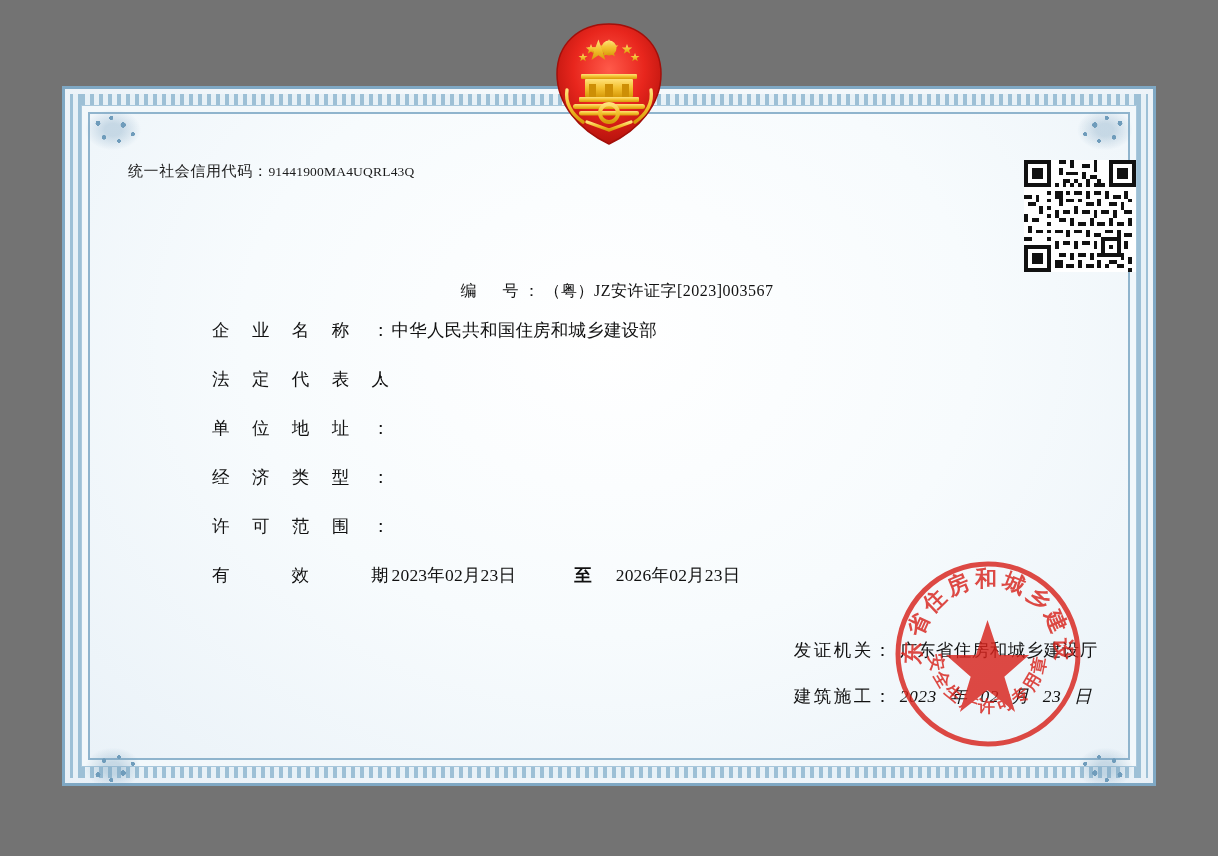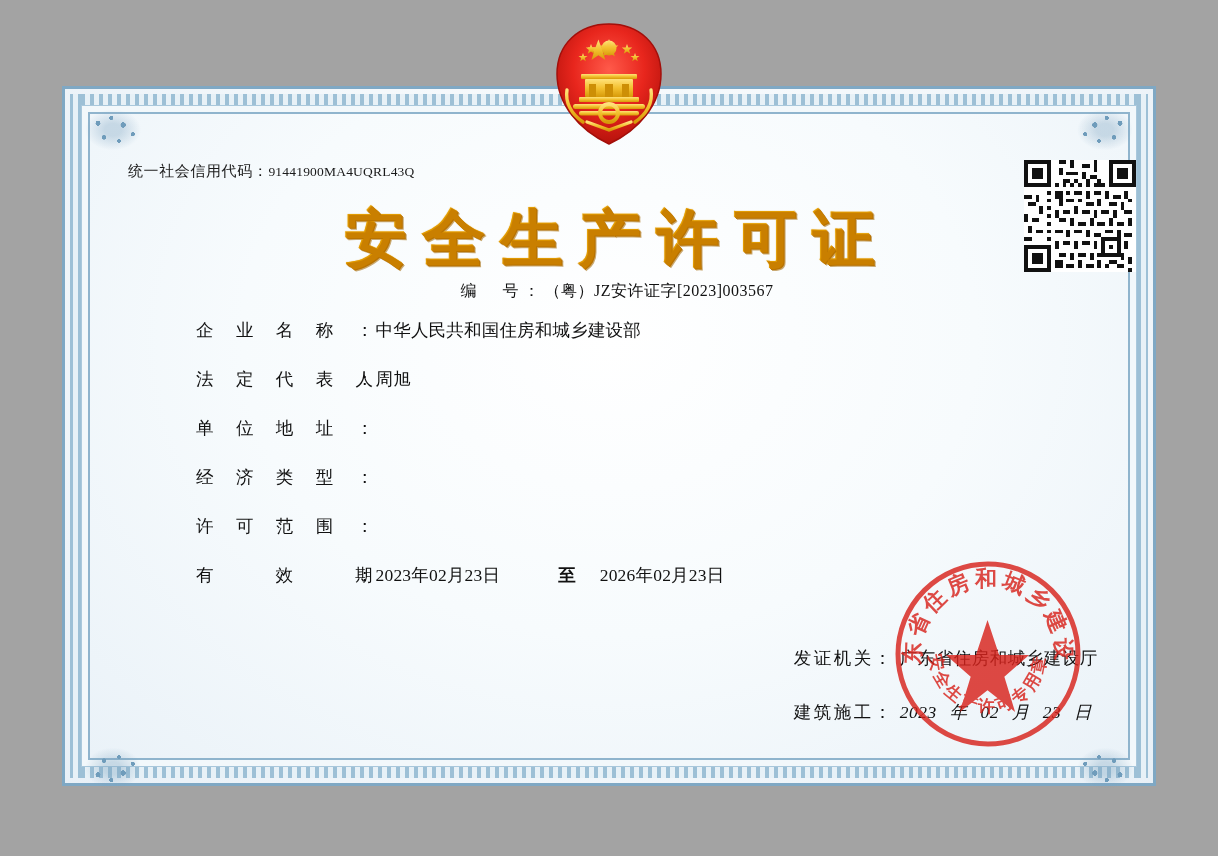--- a/index.html
+++ b/index.html
@@ -14,21 +14,21 @@
     overflow: hidden;
     position: relative;
   }
 
   
   #certificate {
     position: absolute;
     left: 0; top: 0;
     width: 1218px;
     height: 856px;
-    background: #a3a3a3;
+    background: #737373;
   }
 
   .page-bg {
     position: absolute;
     left: 62px; top: 86px;
     width: 1094px;
     height: 700px;
     background:
       radial-gradient(ellipse at 50% 40%, #ffffff 0%, #f4f8fb 55%, #e8f0f7 100%);
     box-sizing: border-box;
@@ -170,20 +170,21 @@
     align-items: baseline;
     height: 49px;
     font-size: 17.5px;
     color: #111;
   }
   .field-label {
     width: 160px;
     flex: 0 0 160px;
     letter-spacing: 9px;
     white-space: nowrap;
+    margin-left: 16px;
   }
   .field-colon {
     flex: 0 0 12px;
     margin-right: 2px;
   }
   .field-value {
     flex: 1 1 auto;
     white-space: nowrap;
     letter-spacing: 0.2px;
   }
@@ -201,21 +202,20 @@
     top: 638px;
     text-align: left;
     font-size: 17.5px;
     color: #111;
   }
   .issuer-row {
     display: flex;
     align-items: baseline;
     height: 46px;
     white-space: nowrap;
-    margin-top: 8px;
   }
   .issuer-label { letter-spacing: 2.5px; }
   .issuer-value { margin-left: 6px; letter-spacing: 0.5px; }
   .date-value { letter-spacing: 0.5px; font-style: italic; }
   .date-value .g { margin: 0 8px; }
 
   
   .seal {
     position: absolute;
     left: 890px;
@@ -417,38 +417,36 @@
         <rect x="24" y="27" width="2" height="1"></rect>
           <rect x="27" y="28" width="1" height="1"></rect>
       </g>
     </svg>
   </div>
 
   <div class="credit-line">
     <span>统一社会信用代码：</span><span class="code">91441900MA4UQRL43Q</span>
   </div>
 
-  <div class="main-title">安全生产许可证</div>
 
   <div class="serial">
     <span class="lbl">编　号：</span><span>（粤）JZ安许证字[2023]003567</span>
   </div>
 
   <div class="fields">
 
     <div class="field-row">
       <span class="field-label">企 业 名 称</span>
       <span class="field-colon">：</span>
       <span class="field-value">中华人民共和国住房和城乡建设部</span>
     </div>
 
     <div class="field-row">
       <span class="field-label">法 定 代 表 人</span>
       <span class="field-colon">：</span>
-      <span class="field-value">周旭</span>
     </div>
 
     <div class="field-row">
       <span class="field-label">单 位 地 址</span>
       <span class="field-colon">：</span>
     </div>
 
     <div class="field-row">
       <span class="field-label">经 济 类 型</span>
       <span class="field-colon">：</span>

